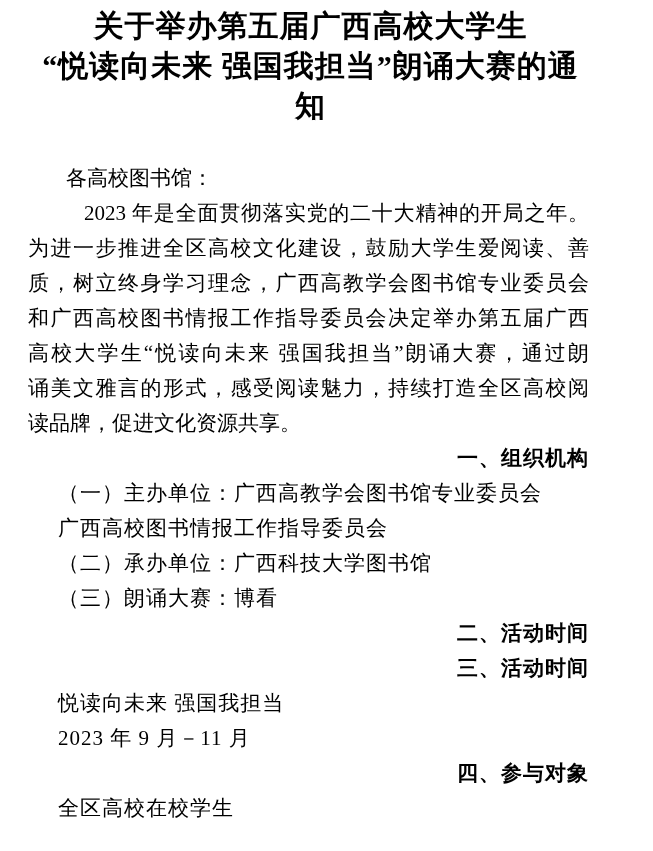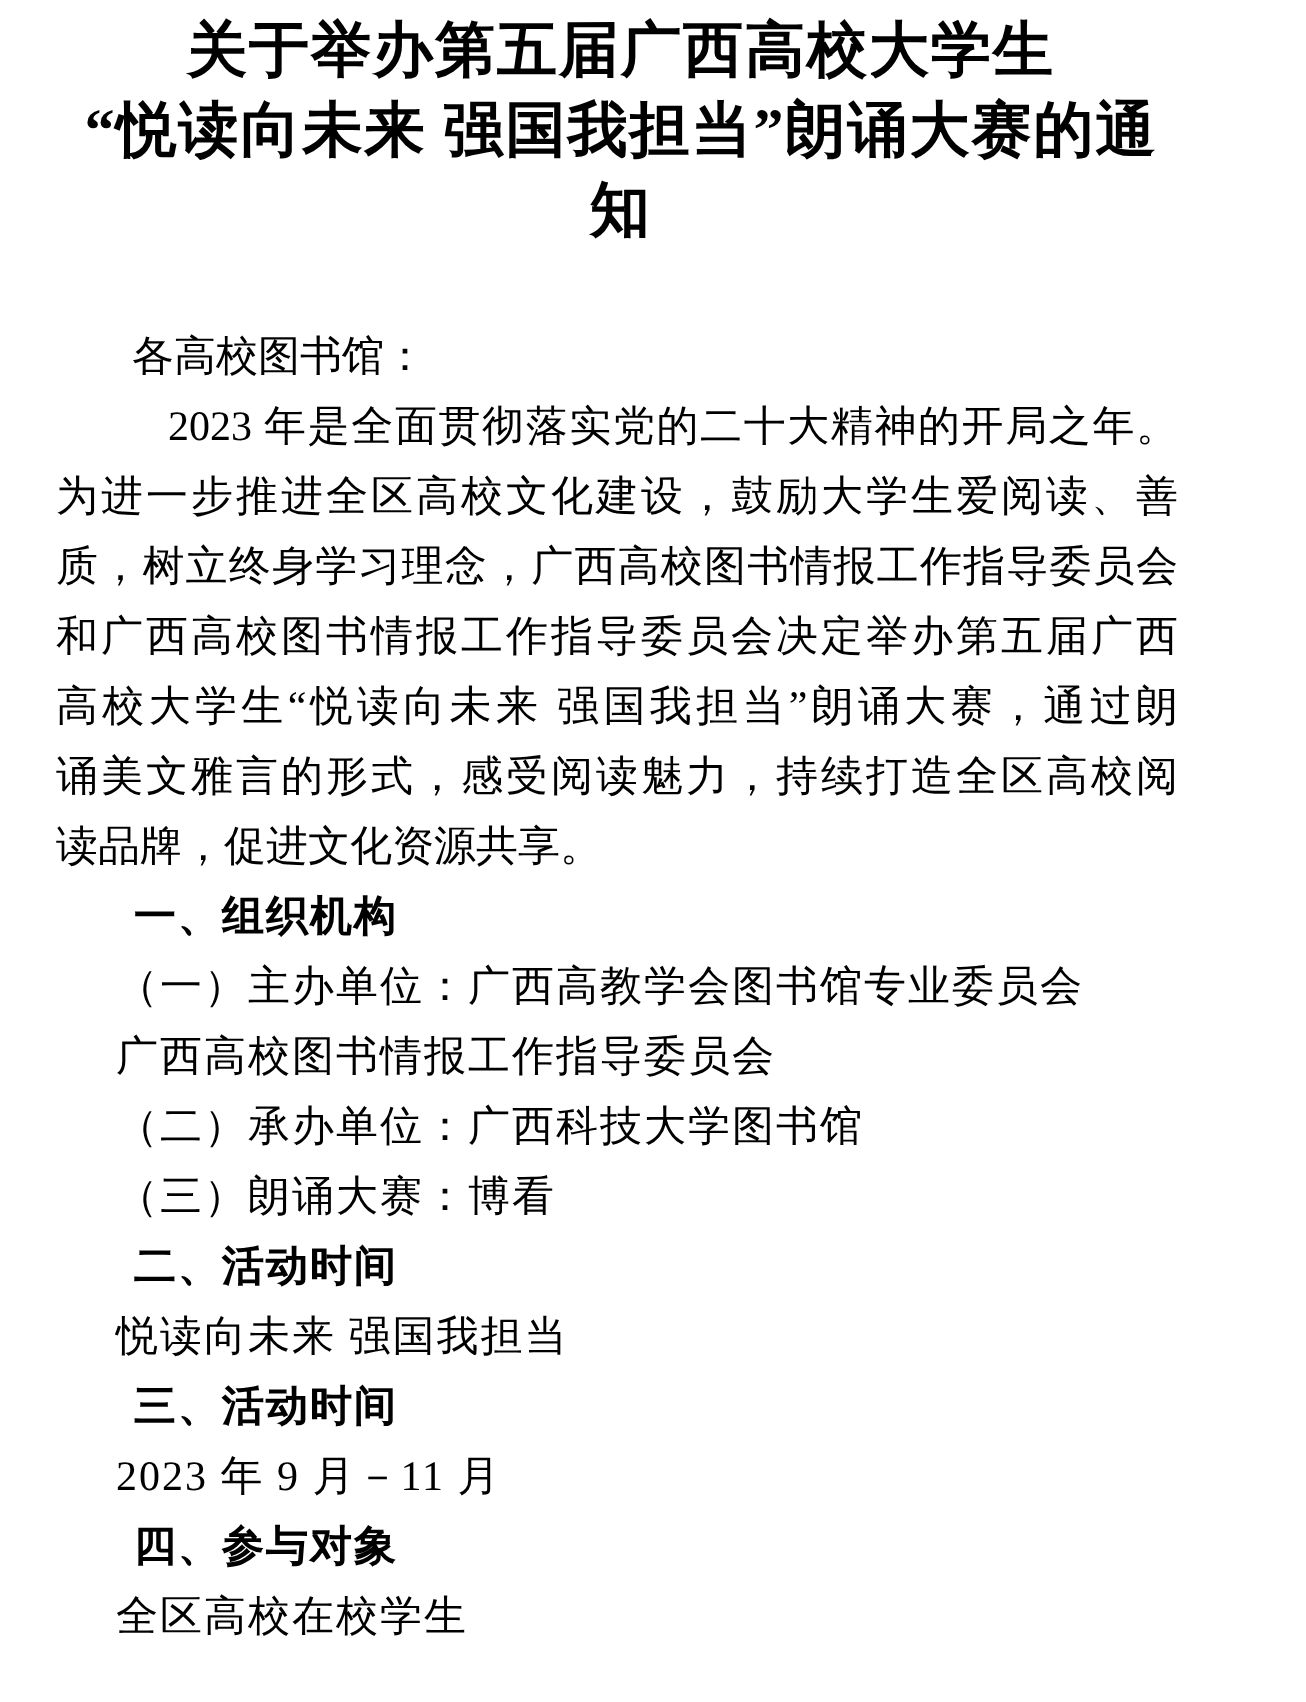--- a/index.html
+++ b/index.html
@@ -52,20 +52,21 @@
   .greeting {
     text-align: left;
     margin-left: 38px;
   }
   .heading {
     font-family: "DejaVu Sans", "Liberation Sans", sans-serif;
     font-weight: bold;
     font-size: 21px;
     padding-left: 39px;
     letter-spacing: 1px;
+    text-align: right;
   }
   .item {
     padding-left: 30px;
     letter-spacing: 1px;
   }
 </style>
 </head>
 <body>
 
 <div class="doc">
@@ -74,35 +75,35 @@
     <div class="title-line">关于举办第五届广西高校大学生</div>
     <div class="title-line">“悦读向未来 强国我担当”朗诵大赛的通知</div>
   </div>
 
   <div class="content">
 
     <div class="line greeting">各高校图书馆：</div>
 
     <div class="line jline p-first">2023 年是全面贯彻落实党的二十大精神的开局之年。</div>
     <div class="line jline">为进一步推进全区高校文化建设，鼓励大学生爱阅读、善</div>
-    <div class="line jline">质，树立终身学习理念，广西高校图书情报工作指导委员会</div>
+    <div class="line jline">质，树立终身学习理念，广西高教学会图书馆专业委员会</div>
     <div class="line jline">和广西高校图书情报工作指导委员会决定举办第五届广西</div>
     <div class="line jline">高校大学生“悦读向未来 强国我担当”朗诵大赛，通过朗</div>
     <div class="line jline">诵美文雅言的形式，感受阅读魅力，持续打造全区高校阅</div>
     <div class="line jline p-last">读品牌，促进文化资源共享。</div>
 
     <div class="line heading">一、组织机构</div>
     <div class="line item">（一）主办单位：广西高教学会图书馆专业委员会</div>
     <div class="line item">广西高校图书情报工作指导委员会</div>
     <div class="line item">（二）承办单位：广西科技大学图书馆</div>
     <div class="line item">（三）朗诵大赛：博看</div>
 
     <div class="line heading">二、活动时间</div>
+    <div class="line heading">三、活动时间</div>
+
     <div class="line item">悦读向未来 强国我担当</div>
-
-    <div class="line heading">三、活动时间</div>
     <div class="line item">2023 年 9 月－11 月</div>
 
     <div class="line heading">四、参与对象</div>
     <div class="line item">全区高校在校学生</div>
 
   </div>
 </div>
 
 </body></html>

